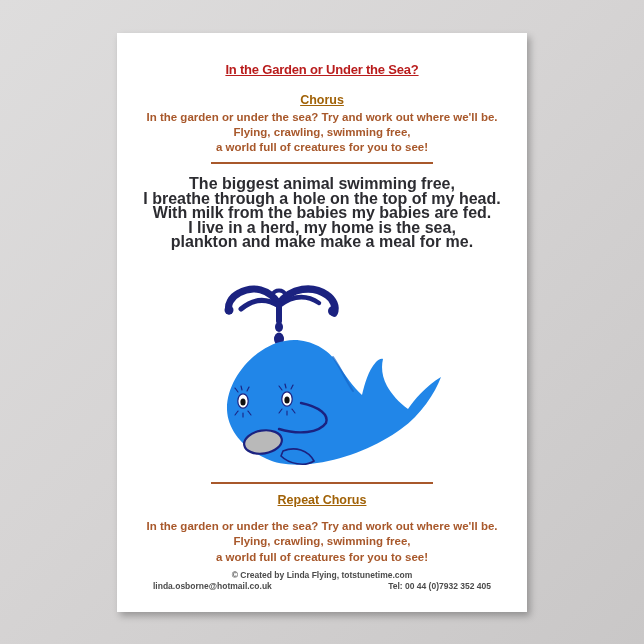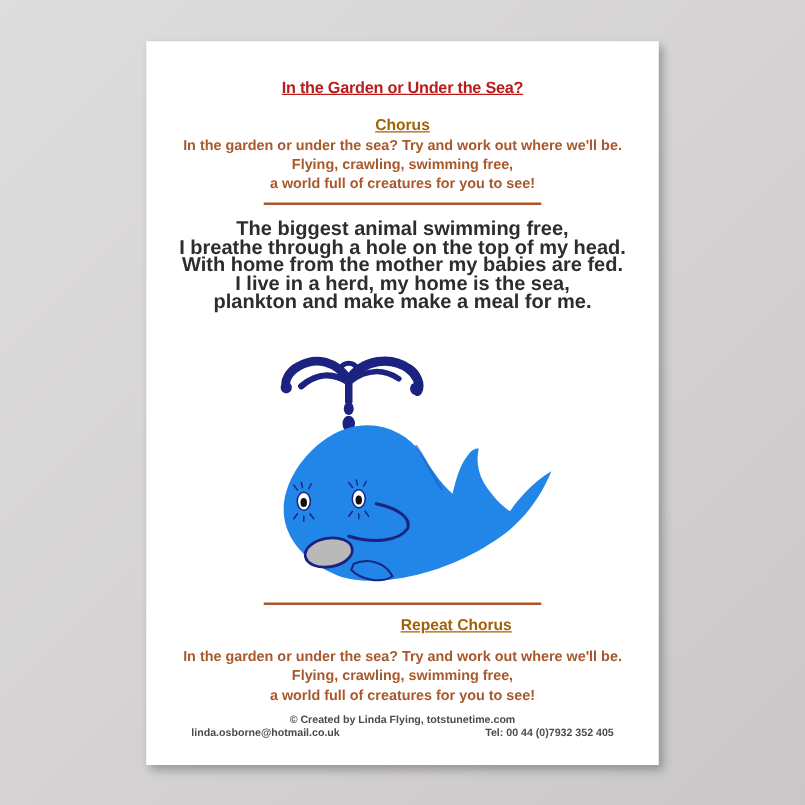--- a/index.html
+++ b/index.html
@@ -22,21 +22,21 @@
   .title{
     top:29px;width:100%;text-align:center;
     font-size:13px;font-weight:bold;color:#b91c1c;
     text-decoration:underline;letter-spacing:-0.2px;
   }
   .section-heading{
     width:100%;text-align:center;font-size:12.5px;font-weight:bold;
     color:#a16207;text-decoration:underline;
   }
   .chorus-heading{top:60px;}
-  .repeat-heading{top:460px;padding-left:43px;}
+  .repeat-heading{top:460px;}
   .chorus-block{
     top:77px;width:100%;text-align:center;
     font-size:11.5px;font-weight:bold;color:#a8582b;line-height:15px;
   }
   .chorus-block.second{top:486px;line-height:15.3px;}
   .verse-block{
     top:144px;width:100%;text-align:center;
     font-size:16px;font-weight:bold;color:#2c2c31;line-height:14.6px;
   }
   .divider{
@@ -71,21 +71,21 @@
       <div class="line">In the garden or under the sea? Try and work out where we'll be.</div>
       <div class="line">Flying, crawling, swimming free,</div>
       <div class="line">a world full of creatures for you to see!</div>
     </div>
 
     <div class="divider top"></div>
 
     <div class="verse-block">
       <div class="line">The biggest animal swimming free,</div>
       <div class="line">I breathe through a hole on the top of my head.</div>
-      <div class="line">With home from the mother my babies are fed.</div>
+      <div class="line">With milk from the babies my babies are fed.</div>
       <div class="line">I live in a herd, my home is the sea,</div>
       <div class="line">plankton and make make a meal for me.</div>
     </div>
 
     <svg class="whale-svg" width="230" height="190" viewBox="0 0 230 190">
 
       <g fill="none" stroke="#1b2280" stroke-linecap="round">
         <path d="M64,21 C54,6 38,2 24,10 C16,14 12,22 14,28" stroke-width="7"></path>
         <path d="M64,23 C50,14 38,16 26,26" stroke-width="5"></path>
         <path d="M64,21 C76,4 98,2 112,12 C118,16 122,24 119,30" stroke-width="7.5"></path>

